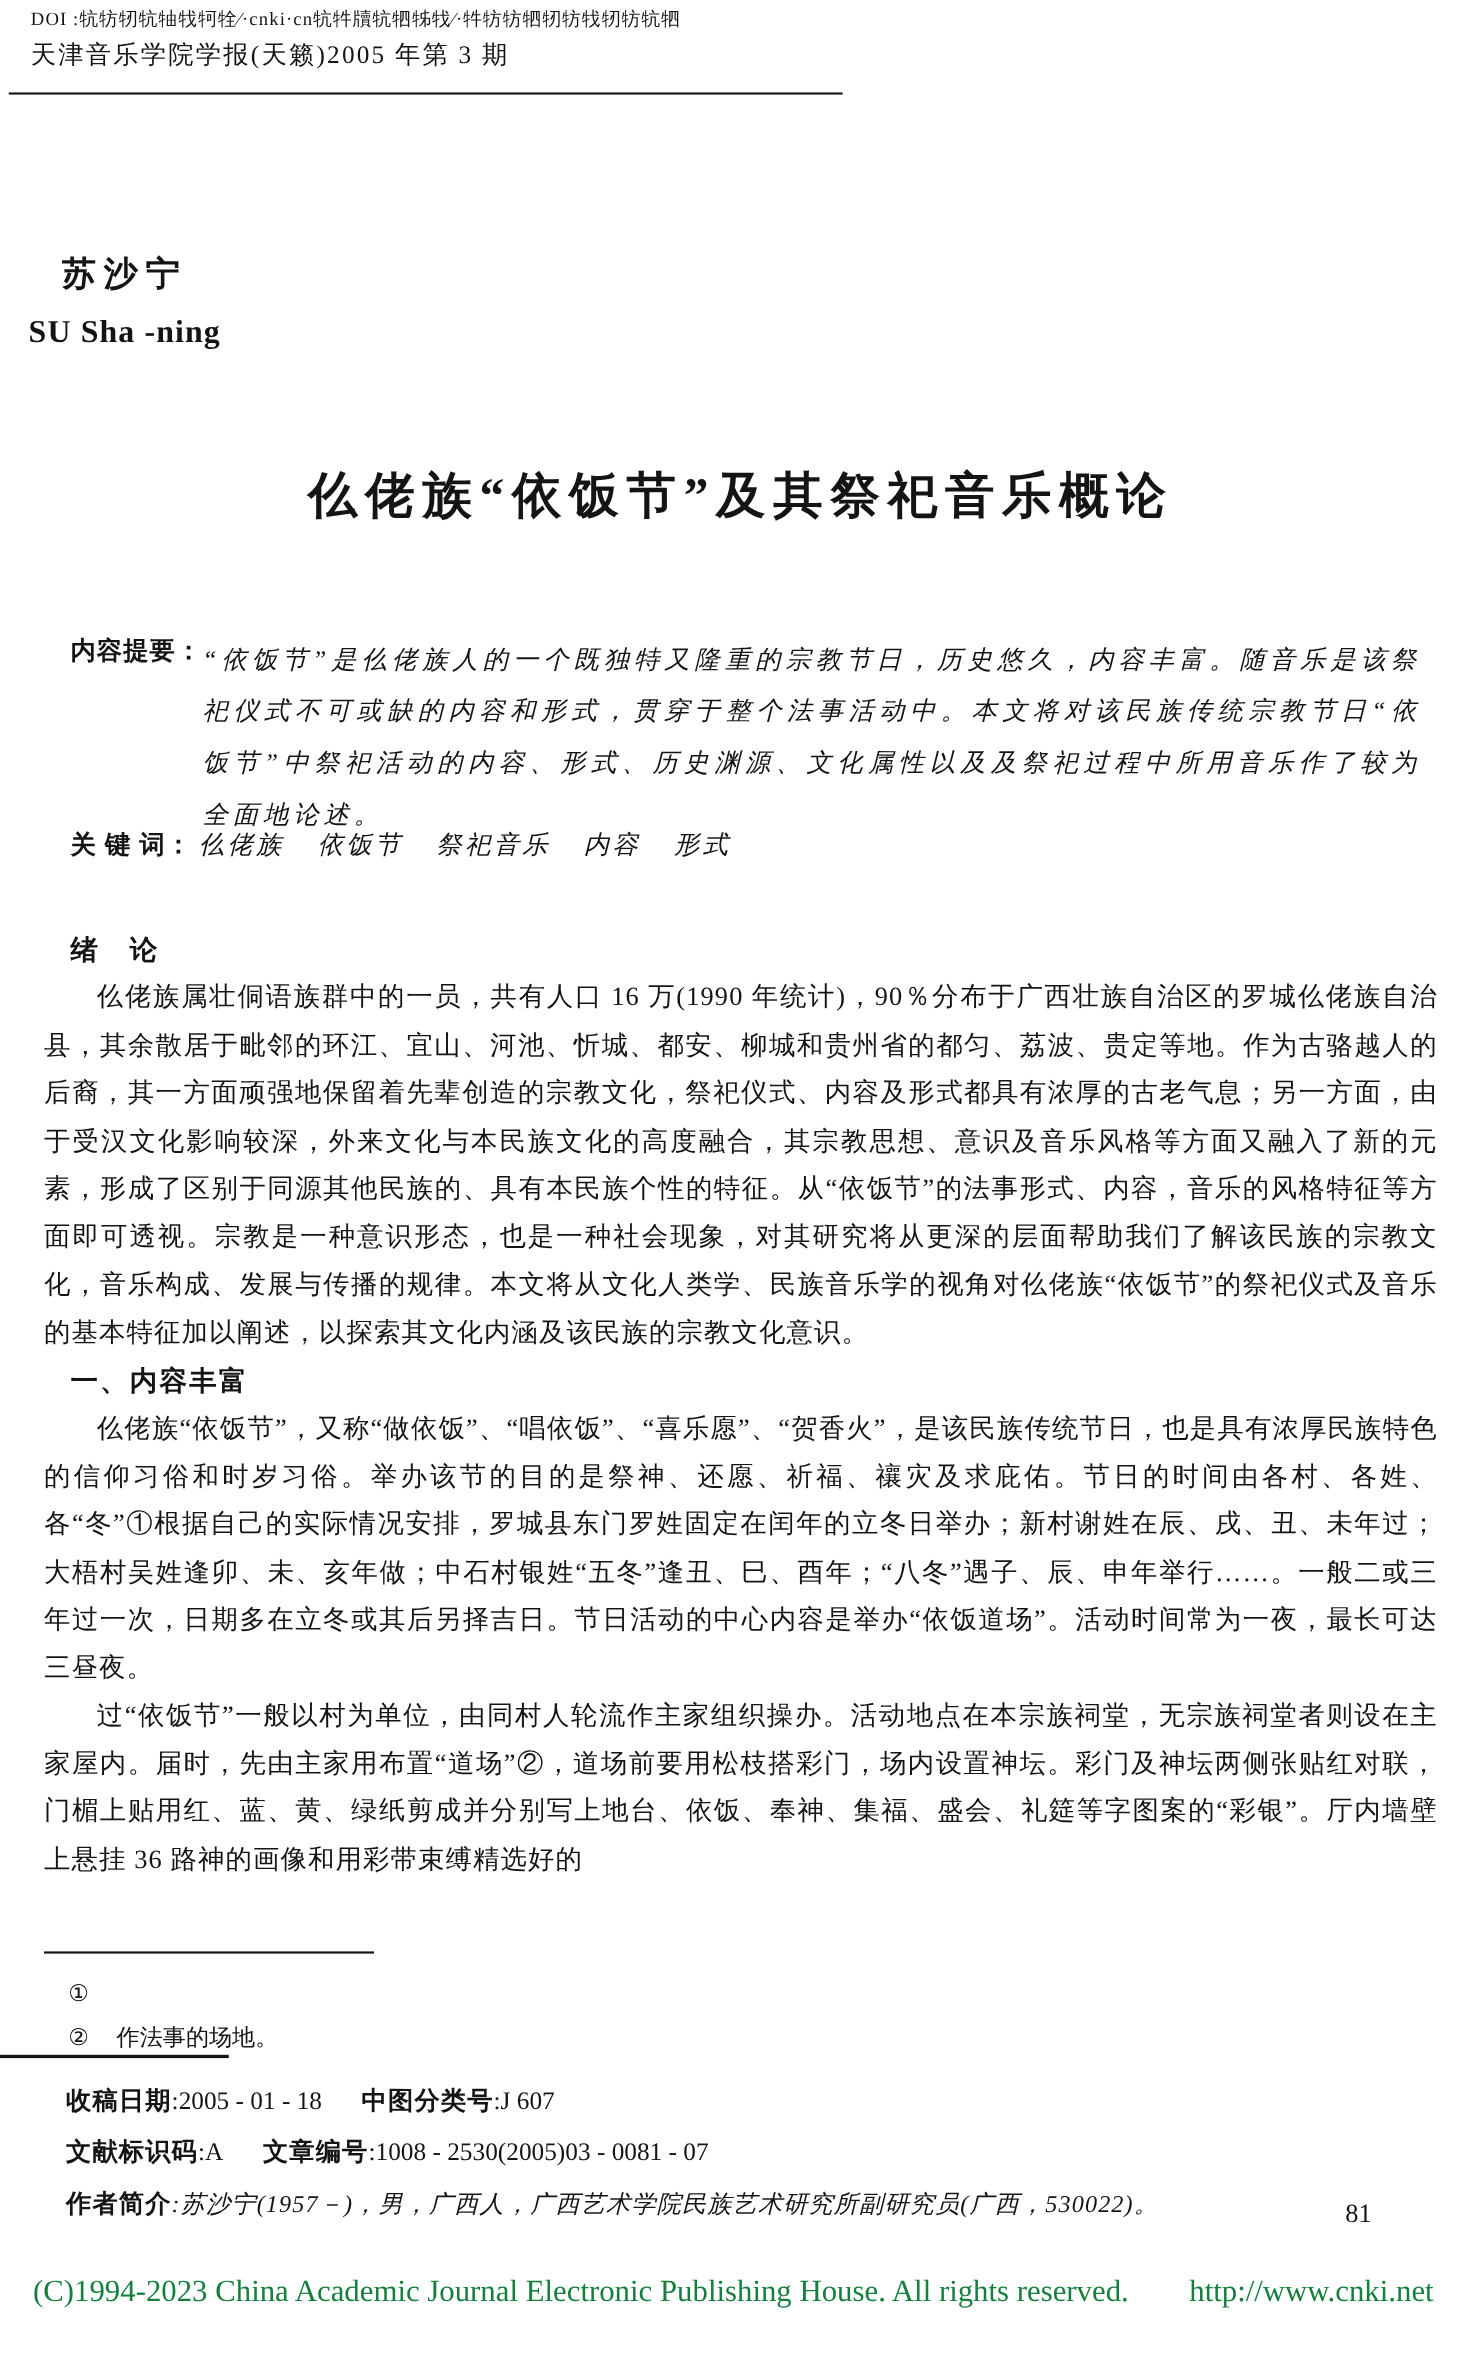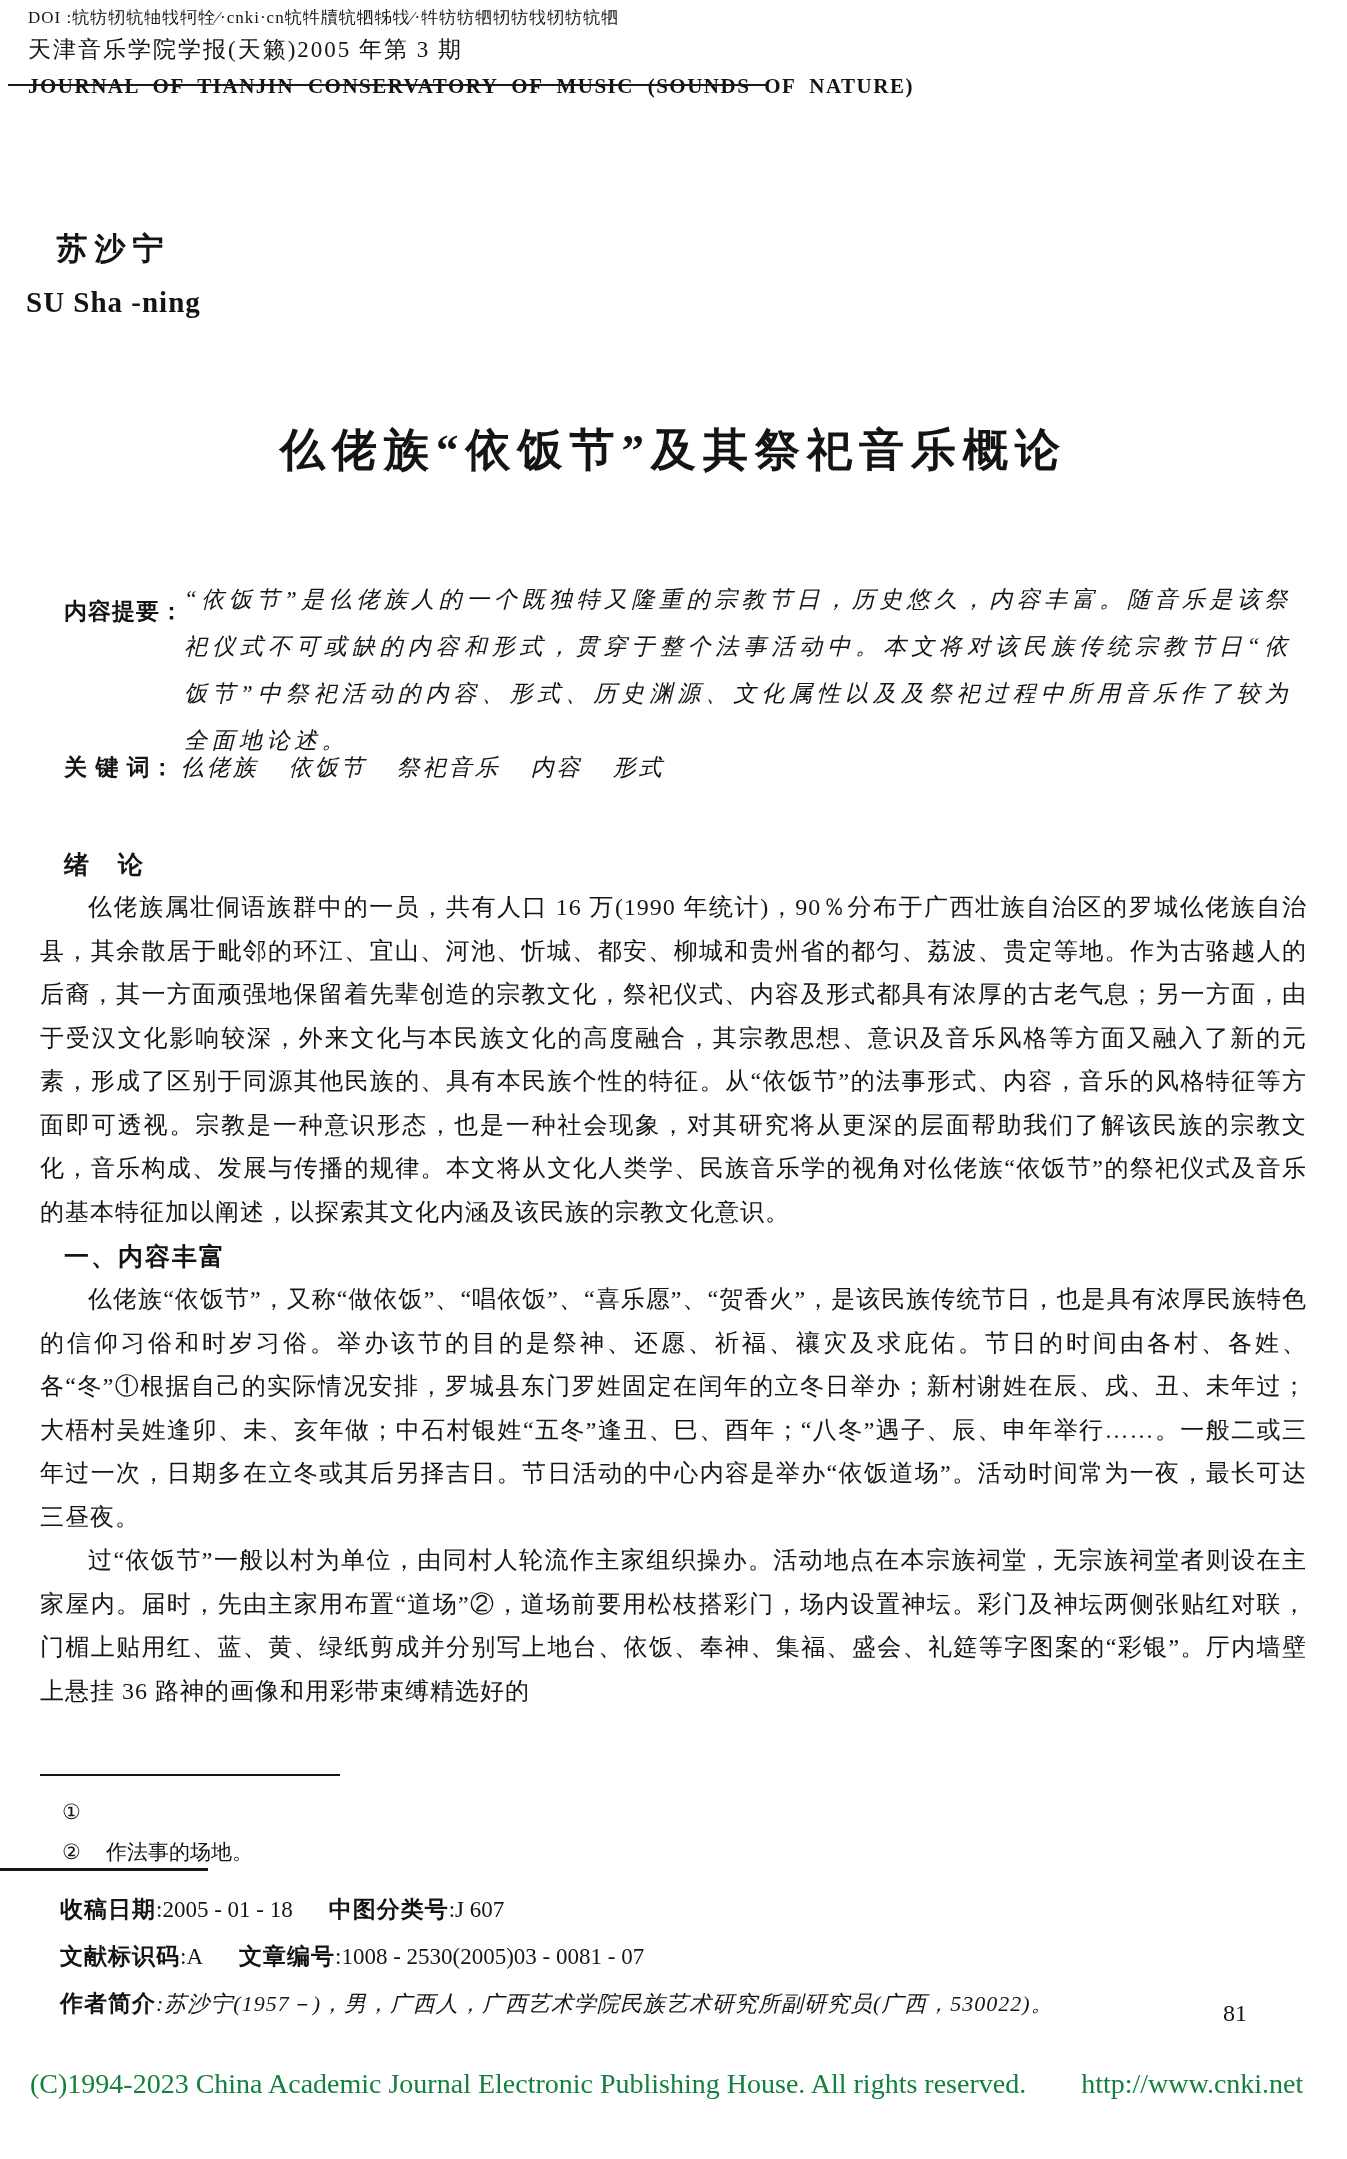--- a/index.html
+++ b/index.html
@@ -21,21 +21,21 @@
   #author { left:26px; top:228px;text-align:center; }
   .author-cn { font-family:"Liberation Sans","DejaVu Sans",sans-serif; font-weight:bold; font-size:31px; letter-spacing:7px; }
   .author-en { font-weight:bold; font-size:29px; margin-top:16px; letter-spacing:1px; }
 
   
   #title { left:0; top:420px; width:100%; text-align:center; font-size:45px; font-weight:bold; letter-spacing:7px; }
 
   
   .lbl { font-family:"Liberation Sans","DejaVu Sans",sans-serif; font-weight:bold; font-size:23px; letter-spacing:1px; white-space:nowrap; }
   #abstract { left:64px; top:576px; width:1228px; display:flex; }
-  #abstract .lbl { flex:0 0 114px;margin-top:20px; }
+  #abstract .lbl { flex:0 0 114px; }
   .abstract-text { flex:1; font-size:23px; line-height:47px; text-align:justify; letter-spacing:4.5px; font-style:italic; }
   #keywords { left:64px; top:752px; display:flex; align-items:baseline; }
   #keywords .lbl { margin-right:6px; }
   .kw { font-size:23px; font-style:italic; letter-spacing:3px; margin-right:30px; }
 
   
   #content { left:40px; top:842px; width:1267px; }
   .sec-heading { margin-left:24px; font-family:"Liberation Sans","DejaVu Sans",sans-serif; font-weight:bold; font-size:25px; letter-spacing:2px; line-height:44px; }
   #content p { font-size:24px; line-height:43.5px; text-align:justify; text-indent:2em; letter-spacing:1px; }
 
@@ -57,21 +57,20 @@
   #pageno { right:100px; top:2000px; font-size:24px; }
   #footer { left:30px; top:2068px; width:1317px; font-size:28px; color:#15803d; white-space:nowrap; overflow:hidden; display:flex; }
   #footer .url { margin-left:55px; }
 </style>
 </head>
 <body>
 
 <div class="abs" id="header">
   <div class="doi-line">DOI :牨牥牣牨牰牫牱牷∕·cnki·cn牨牪牘牨牭牬牫∕·牪牥牥牭牣牥牫牣牥牨牭</div>
   <div class="journal-cn">天津音乐学院学报(天籁)2005 年第 3 期</div>
-  <div class="journal-en">JOURNAL OF TIANJIN CONSERVATORY OF MUSIC (SOUNDS OF NATURE)</div>
 </div>
 <div class="abs" id="header-rule"></div>
 
 <div class="abs" id="author">
   <div class="author-cn">苏沙宁</div>
   <div class="author-en">SU Sha -ning</div>
 </div>
 
 <h1 class="abs" id="title">仫佬族“依饭节”及其祭祀音乐概论</h1>
 

